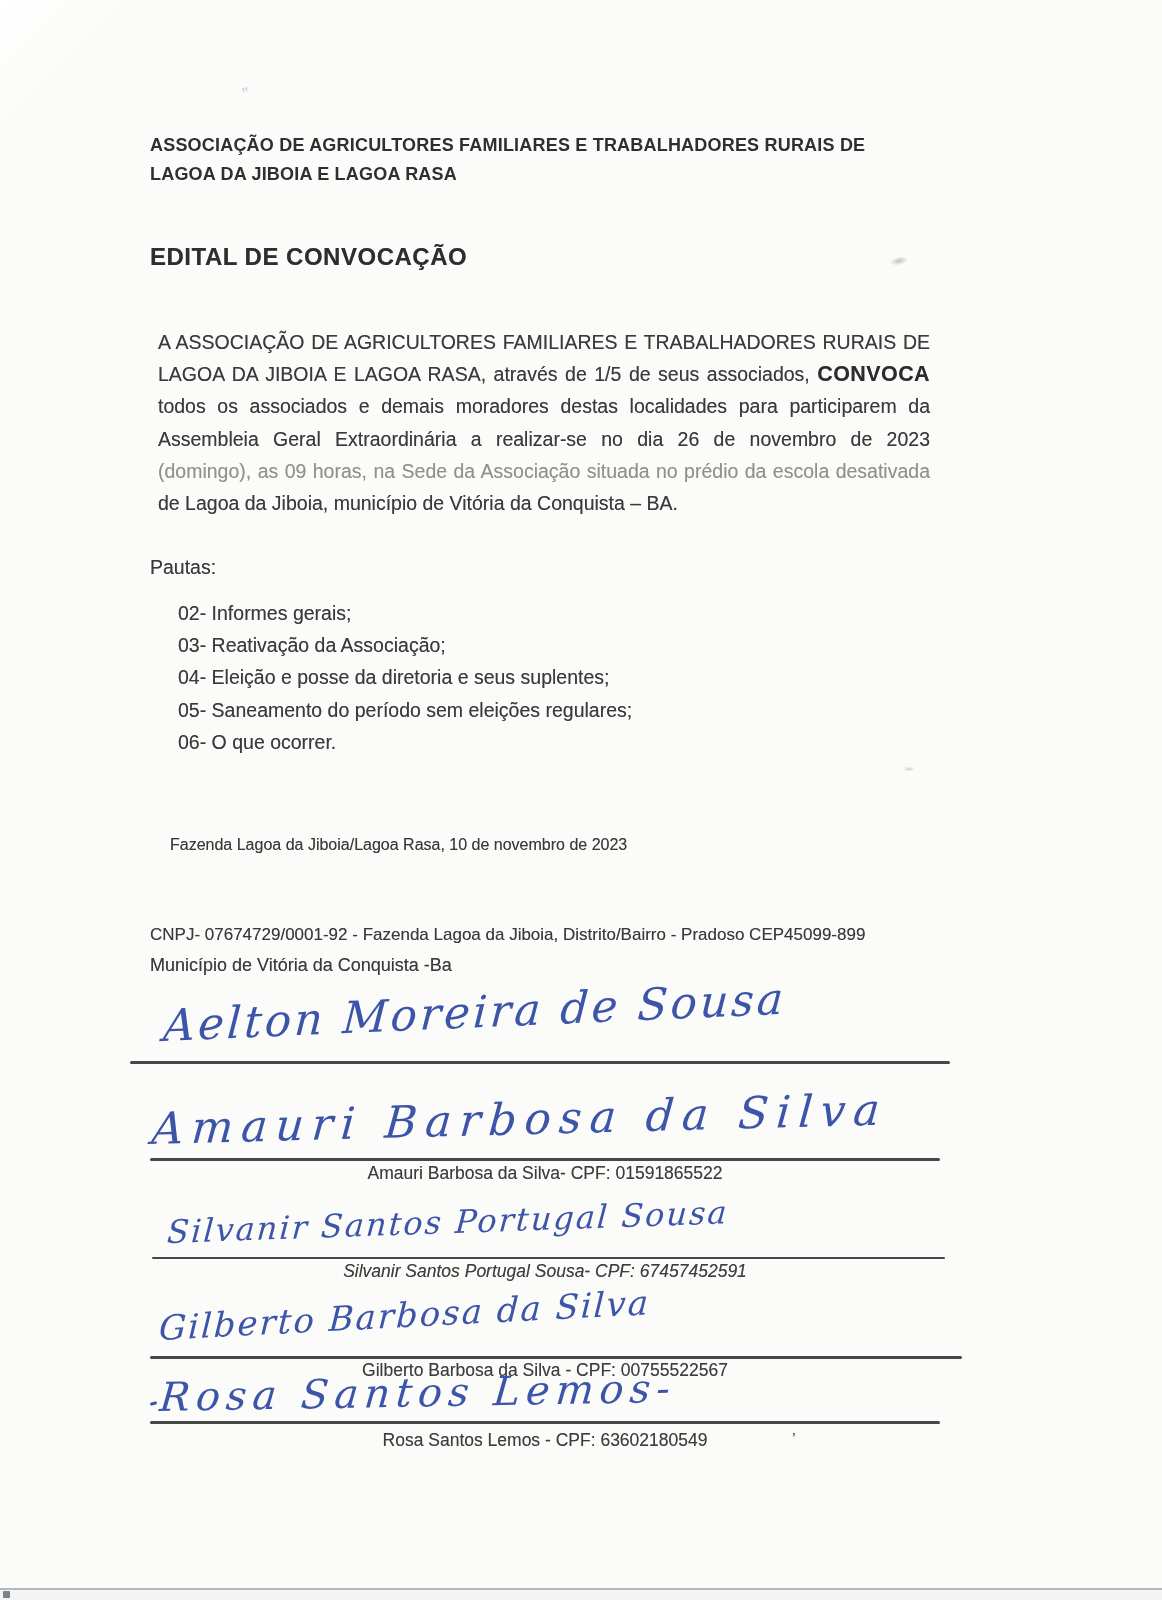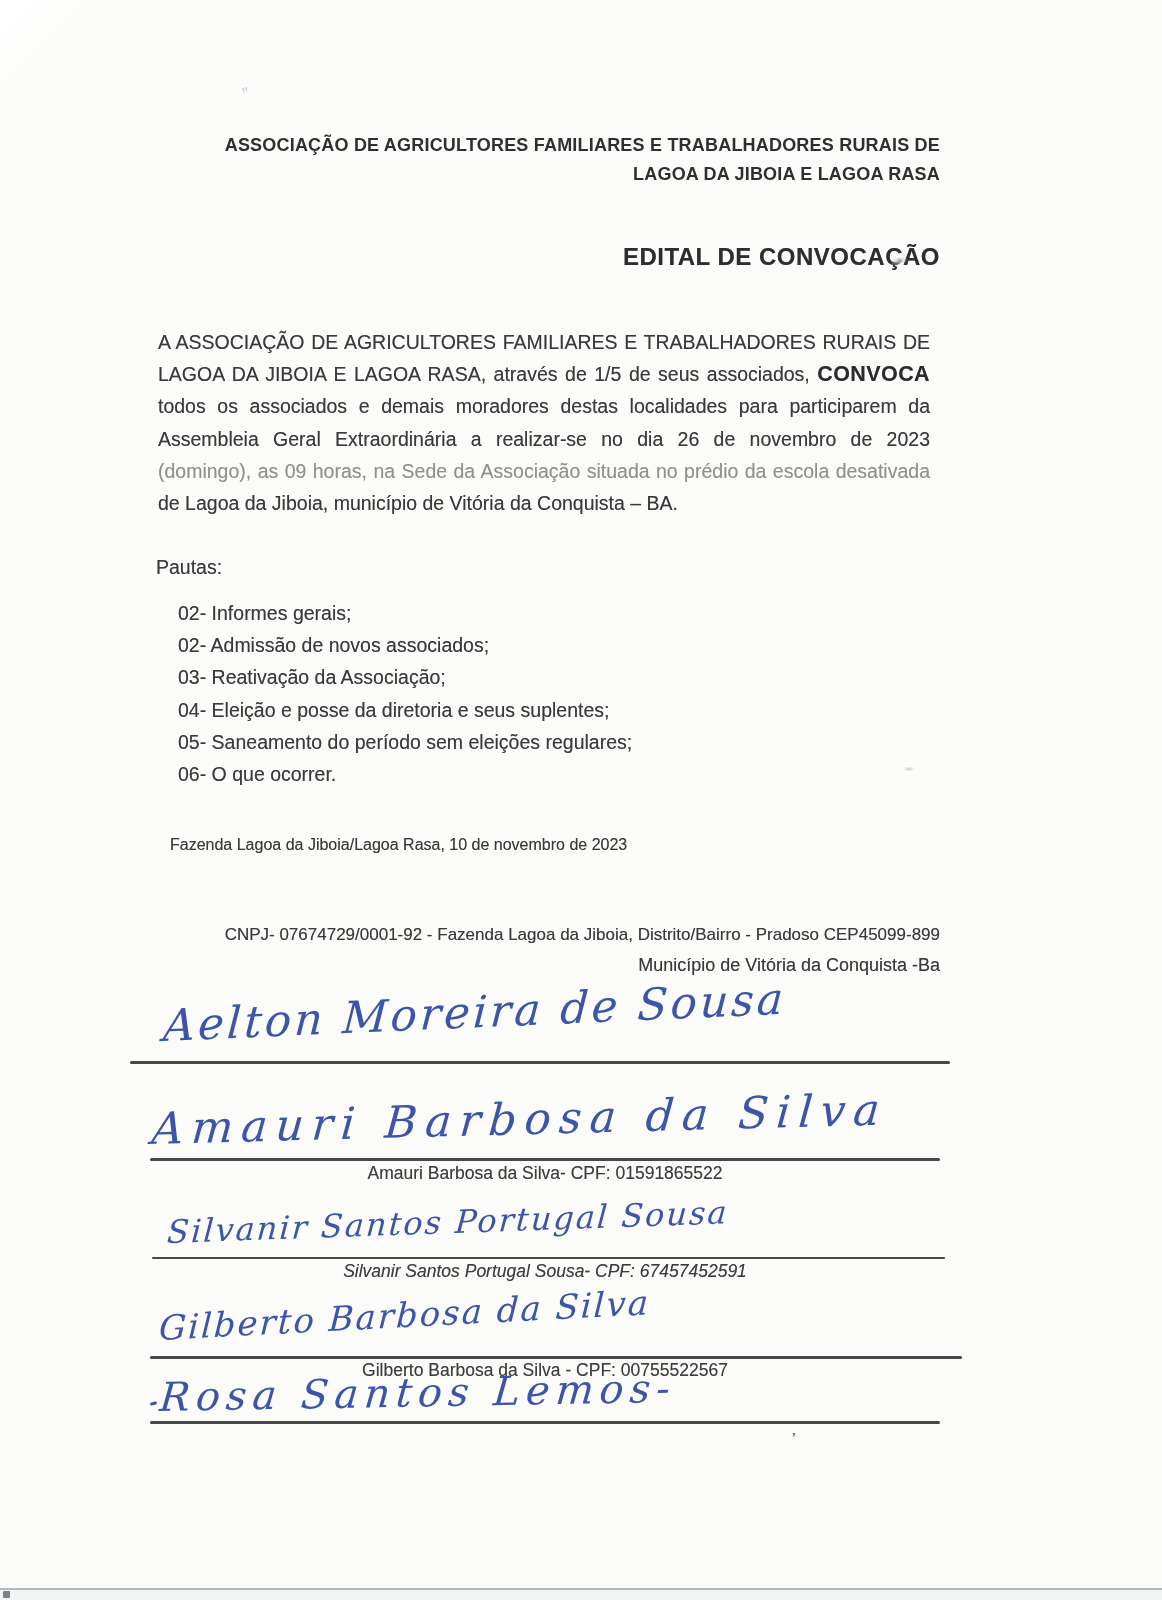--- a/index.html
+++ b/index.html
@@ -7,30 +7,30 @@
     position:relative;
     width:1162px;height:1600px;
     margin:0 auto;
     background:linear-gradient(135deg,#ffffff 0px,#fbfbf9 90px),#fbfbf9;
     background-color:#fbfbf9;
     overflow:hidden;
     font-family:"Liberation Sans",sans-serif;
   }
   .abs{position:absolute;}
   .print{color:#3a3a3a;text-shadow:0 0 0.5px rgba(70,70,70,.55);}
-  .col{left:150px;width:790px;text-align:right;}
+  .col{left:150px;width:790px;text-align:left;}
 
   .org-name{top:131px;font-size:18px;font-weight:bold;line-height:29px;color:#2f2f2f;letter-spacing:.2px;}
   .doc-title{top:243px;font-size:24px;font-weight:bold;color:#2e2e2e;letter-spacing:.5px;}
 
   .body-par{top:326px;left:158px;width:772px;font-size:19.5px;line-height:32.2px;text-align:justify;}
   .body-par b{font-size:21.5px;letter-spacing:.4px;color:#2c2c2c;}
   .scan-fade{top:452px;left:150px;width:790px;height:31px;background:rgba(251,251,249,.45);pointer-events:none;}
 
-  .pautas-heading{top:556px;left:156px;font-size:19.5px;}
+  .pautas-heading{top:556px;left:150px;font-size:19.5px;}
   .pautas-list{top:597px;left:178px;font-size:19.5px;line-height:32.2px;list-style:none;margin:0;padding:0;}
 
   .date-line{top:836px;left:170px;font-size:16px;}
   .cnpj-line{top:925px;font-size:17px;}
   .municipio-line{top:955px;font-size:18px;}
 
   .sig-line{height:3px;background:#474747;border-radius:2px;}
   .sl1{top:1061px;left:130px;width:820px;}
   .sl2{top:1158px;left:150px;width:790px;}
   .sl3{top:1257px;left:152px;width:793px;height:2px;}
@@ -77,21 +77,20 @@
   </div>
 
   <div class="abs col doc-title print">EDITAL DE CONVOCAÇÃO</div>
 
   <p class="abs body-par print" style="margin:0;"><span>A ASSOCIAÇÃO DE AGRICULTORES FAMILIARES E TRABALHADORES RURAIS DE LAGOA DA JIBOIA E LAGOA RASA, através de 1/5 de seus associados, </span><b>CONVOCA</b><span> todos os associados e demais moradores destas localidades para participarem da Assembleia Geral Extraordinária a realizar-se no dia 26 de novembro de 2023 (domingo), as 09 horas, na Sede da Associação situada no prédio da escola desativada de Lagoa da Jiboia, município de Vitória da Conquista – BA.</span></p>
   <div class="abs scan-fade"></div>
 
   <div class="abs pautas-heading print">Pautas:</div>
   <ul class="abs pautas-list print">
     <li>02- Informes gerais;</li>
-    <li>02- Admissão de novos associados;</li>
     <li>03- Reativação da Associação;</li>
     <li>04- Eleição e posse da diretoria e seus suplentes;</li>
     <li>05- Saneamento do período sem eleições regulares;</li>
     <li>06- O que ocorrer.</li>
   </ul>
 
   <div class="abs date-line print">Fazenda Lagoa da Jiboia/Lagoa Rasa, 10 de novembro de 2023</div>
   <div class="abs col cnpj-line print">CNPJ- 07674729/0001-92 - Fazenda Lagoa da Jiboia, Distrito/Bairro - Pradoso CEP45099-899</div>
   <div class="abs col municipio-line print">Município de Vitória da Conquista -Ba</div>
 
@@ -106,20 +105,21 @@
   <div class="abs sig-line sl3" style="background: rgb(71, 71, 71);"></div>
   <div class="abs sig-caption sc3">Silvanir Santos Portugal Sousa- CPF: 67457452591</div>
 
   <span class="abs hw hw4" style="color: rgb(60, 85, 168);">Gilberto Barbosa da Silva</span>
   <div class="abs sig-line sl4" style="background: rgb(71, 71, 71);"></div>
   <div class="abs sig-caption sc4">Gilberto Barbosa da Silva - CPF: 00755522567</div>
 
   <div class="abs ink-dot"></div>
   <span class="abs hw hw5" style="color: rgb(60, 85, 168);">Rosa Santos Lemos-</span>
   <div class="abs sig-line sl5" style="background: rgb(71, 71, 71);"></div>
+  <div class="abs sig-caption sc5">Rosa Santos Lemos - CPF: 63602180549</div>
 
   <span class="abs pencil-mark">”</span>
   <div class="abs smudge"></div>
   <div class="abs squiggle"></div>
   <span class="abs stray-apostrophe">’</span>
   <div class="abs scanner-edge-below"></div>
   <div class="abs scanner-edge-line"></div>
   <div class="abs scanner-edge-tick"></div>
 
 </div>

